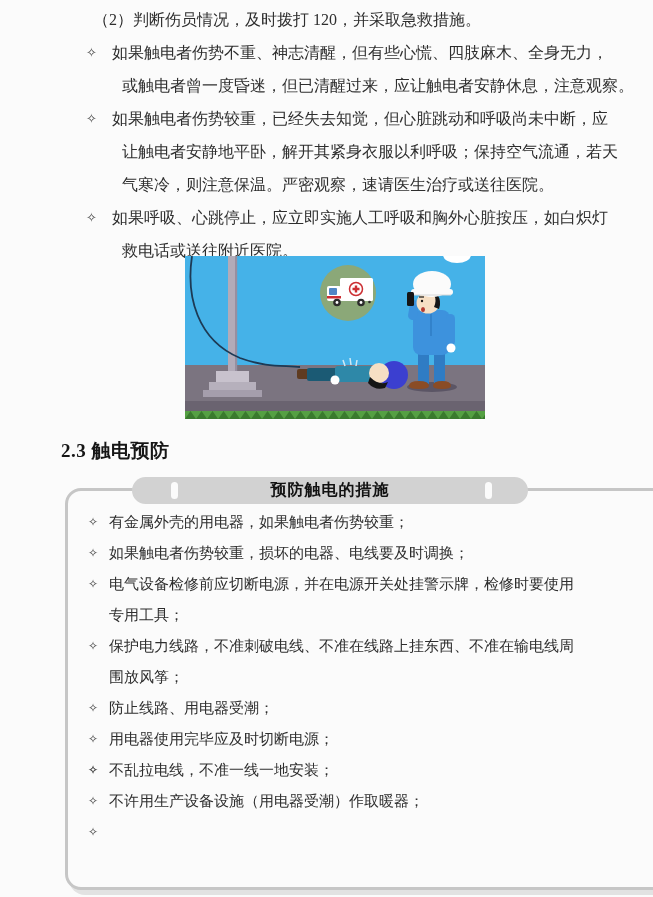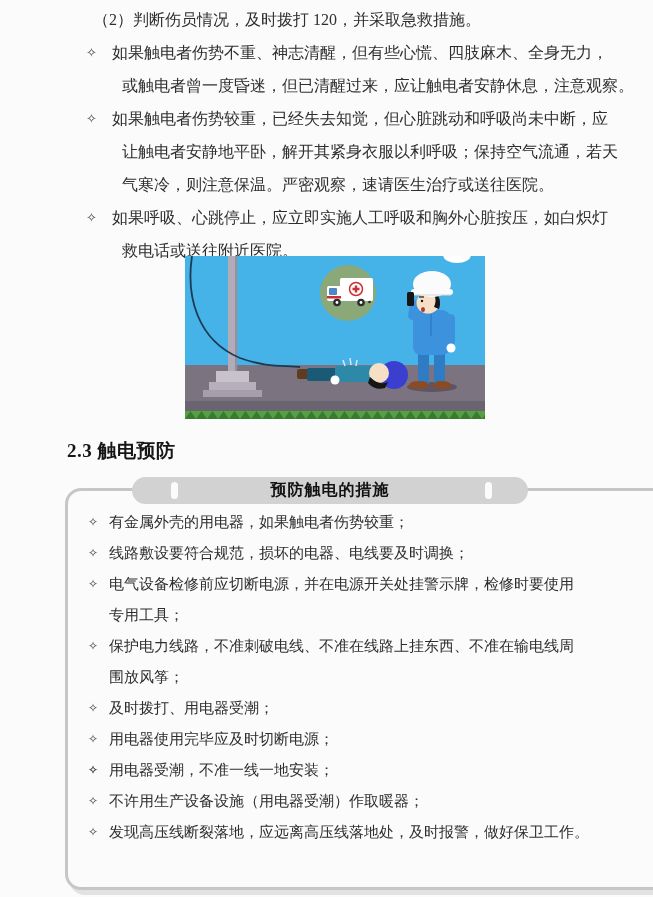--- a/index.html
+++ b/index.html
@@ -45,21 +45,21 @@
   .illustration {
     position:absolute;
     left:185px; top:256px;
     width:300px; height:163px;
   }
   .illustration svg { display:block; }
 
   
   .section-heading {
     position:absolute;
-    left:67px; top:438px;
+    left:61px; top:438px;
     font-size:19px;
     font-weight:bold;
     color:#161616;
     letter-spacing:0.5px;
     text-align:center;
   }
 
   
   .measures-box {
     position:absolute;
@@ -210,49 +210,48 @@
     <span class="measures-title">预防触电的措施</span>
     <span class="banner-slot right"></span>
   </div>
   <ul class="mx-list">
     <li class="mx-item">
       <span class="marker">✧</span>
       <span class="pre">有金属外壳的用电器，如果触电者伤势较重；</span>
     </li>
     <li class="mx-item">
       <span class="marker">✧</span>
-      <span class="pre">线路敷设要符合规范，损坏的电器、电线要及时调换；</span>
+      <span class="pre">如果触电者伤势较重，损坏的电器、电线要及时调换；</span>
     </li>
     <li class="mx-item">
       <span class="marker">✧</span>
       <span class="pre">电气设备检修前应切断电源，并在电源开关处挂警示牌，检修时要使用
 专用工具；</span>
     </li>
     <li class="mx-item">
       <span class="marker">✧</span>
       <span class="pre">保护电力线路，不准刺破电线、不准在线路上挂东西、不准在输电线周
 围放风筝；</span>
     </li>
     <li class="mx-item">
       <span class="marker">✧</span>
-      <span class="pre">及时拨打、用电器受潮；</span>
+      <span class="pre">防止线路、用电器受潮；</span>
     </li>
     <li class="mx-item">
       <span class="marker">✧</span>
       <span class="pre">用电器使用完毕应及时切断电源；</span>
     </li>
     <li class="mx-item">
       <span class="marker">✧</span>
     </li>
     <li class="mx-item">
       <span class="marker">✧</span>
-      <span class="pre">用电器受潮，不准一线一地安装；</span>
+      <span class="pre">不乱拉电线，不准一线一地安装；</span>
     </li>
     <li class="mx-item">
       <span class="marker">✧</span>
       <span class="pre">不许用生产设备设施（用电器受潮）作取暖器；</span>
     </li>
     <li class="mx-item">
       <span class="marker">✧</span>
-      <span class="pre">发现高压线断裂落地，应远离高压线落地处，及时报警，做好保卫工作。</span>
     </li>
   </ul>
 </div>
 
 </body></html>

